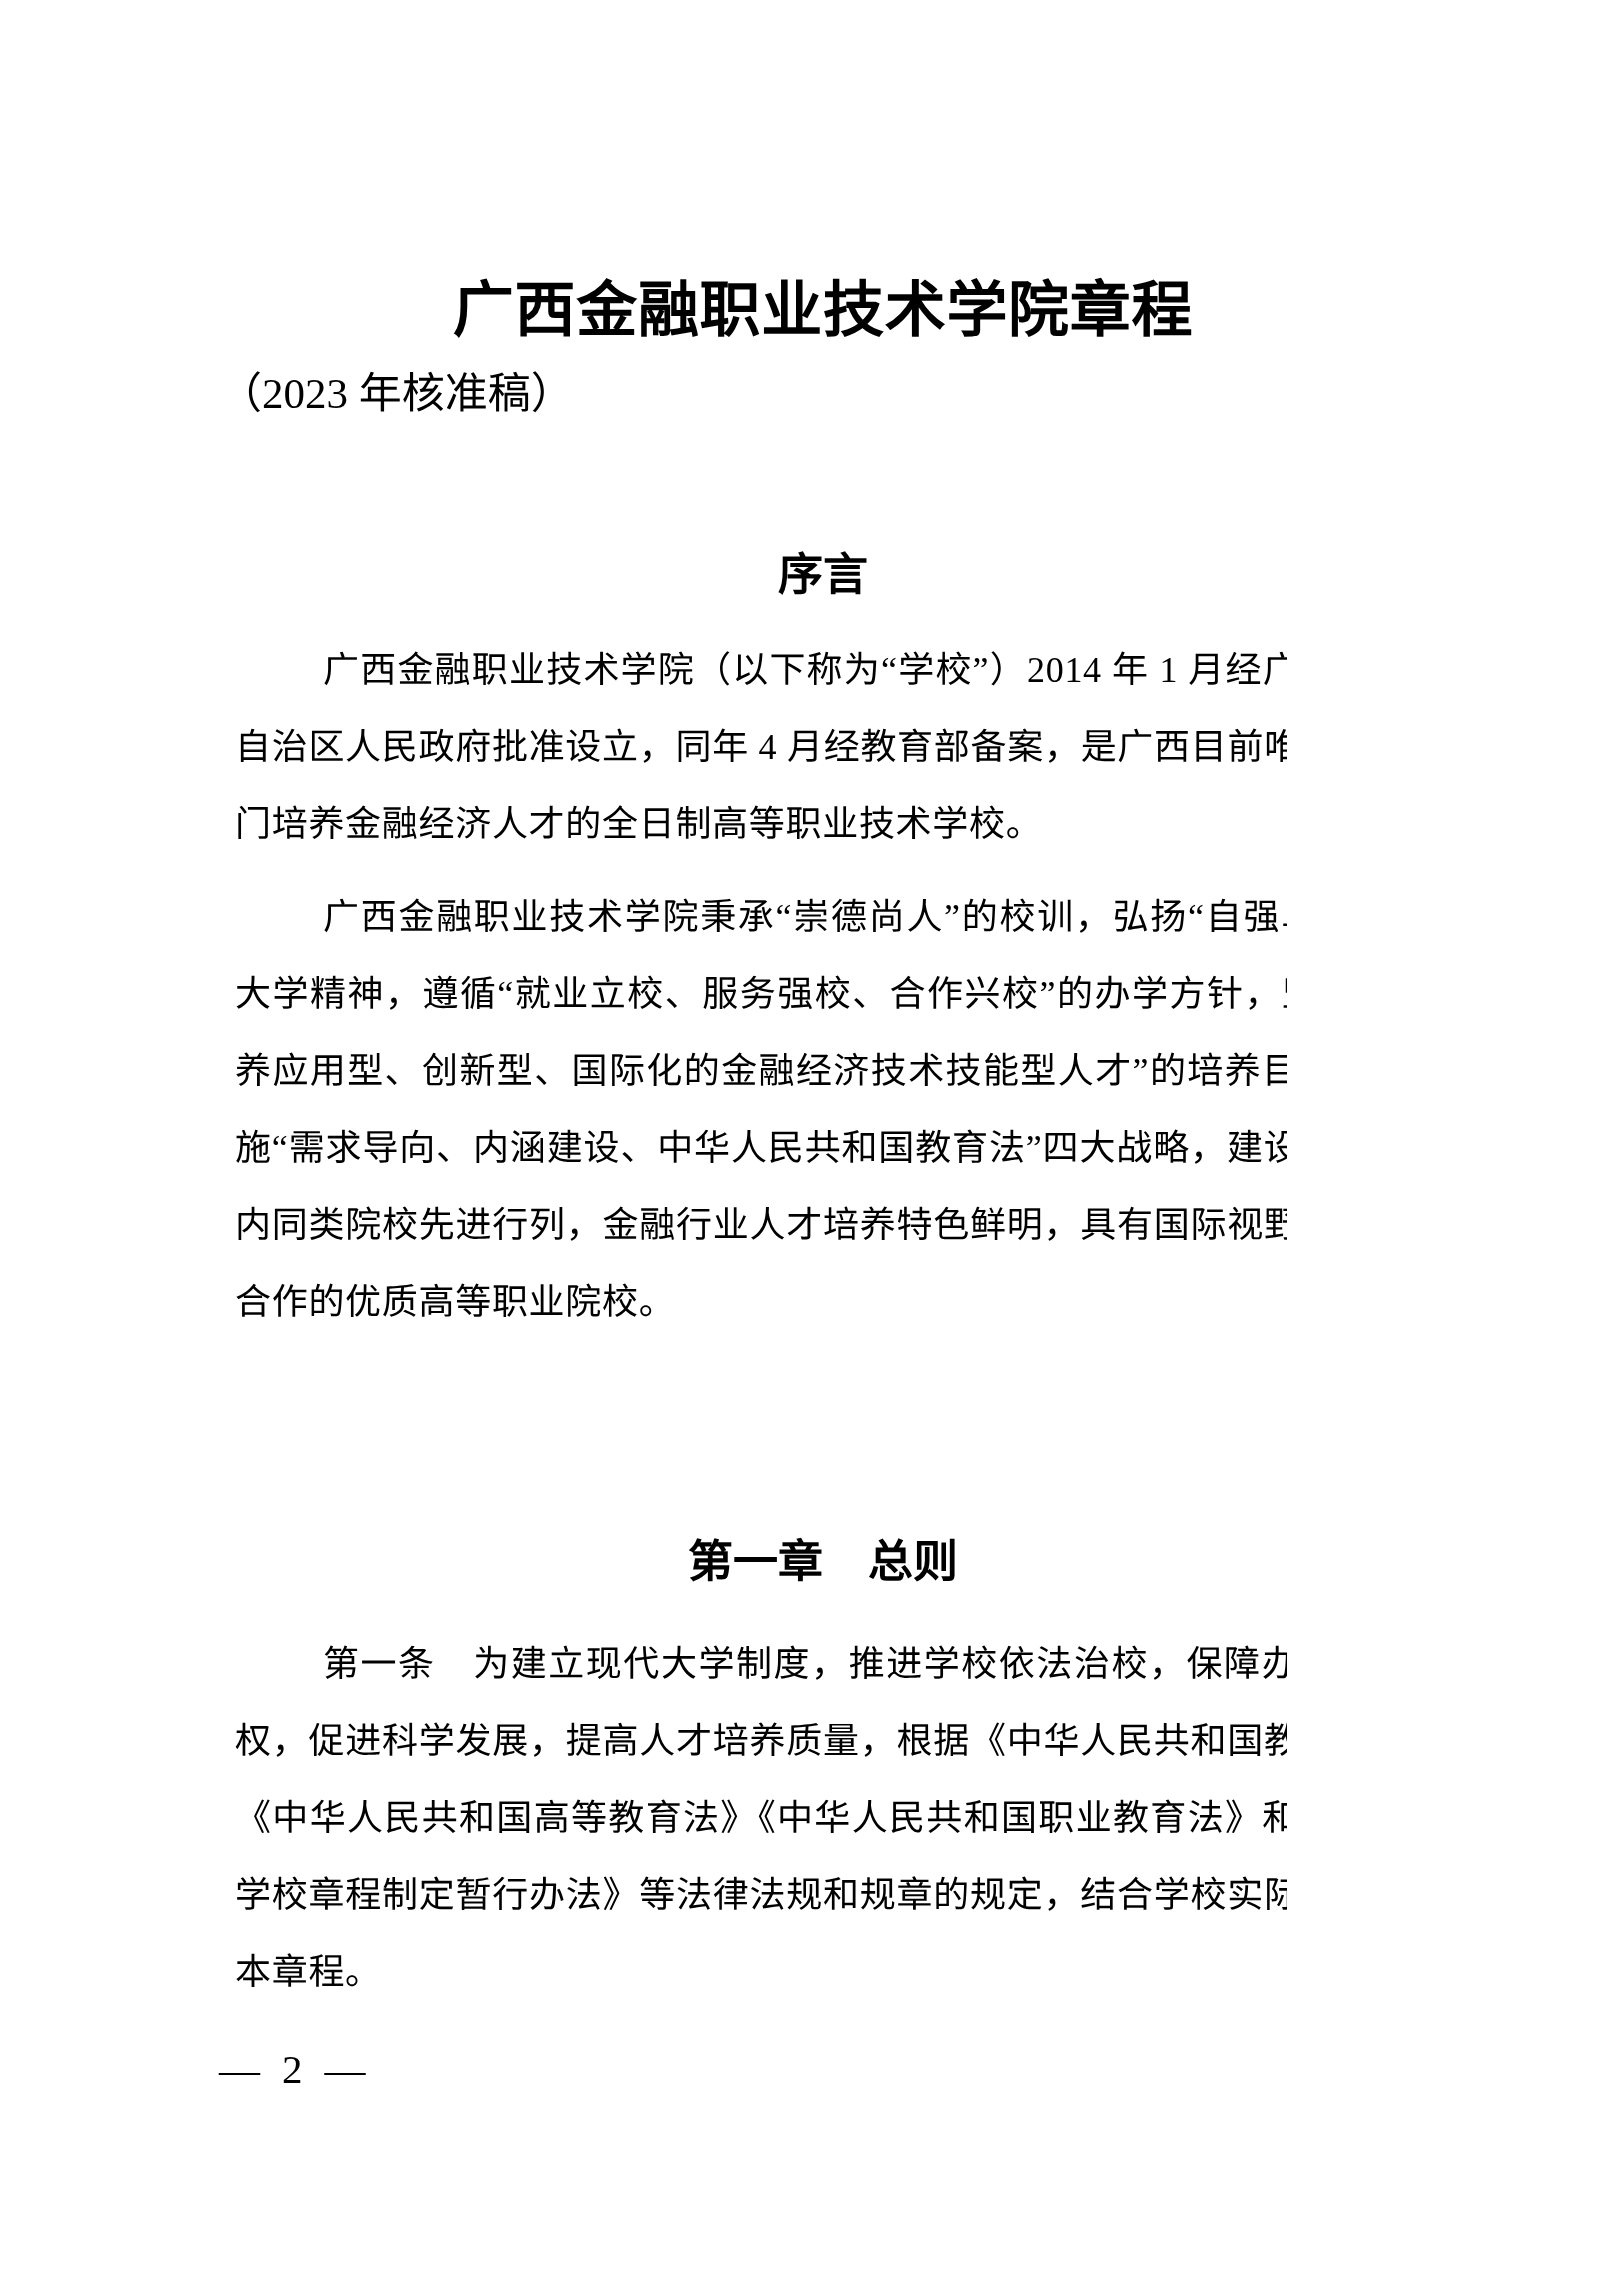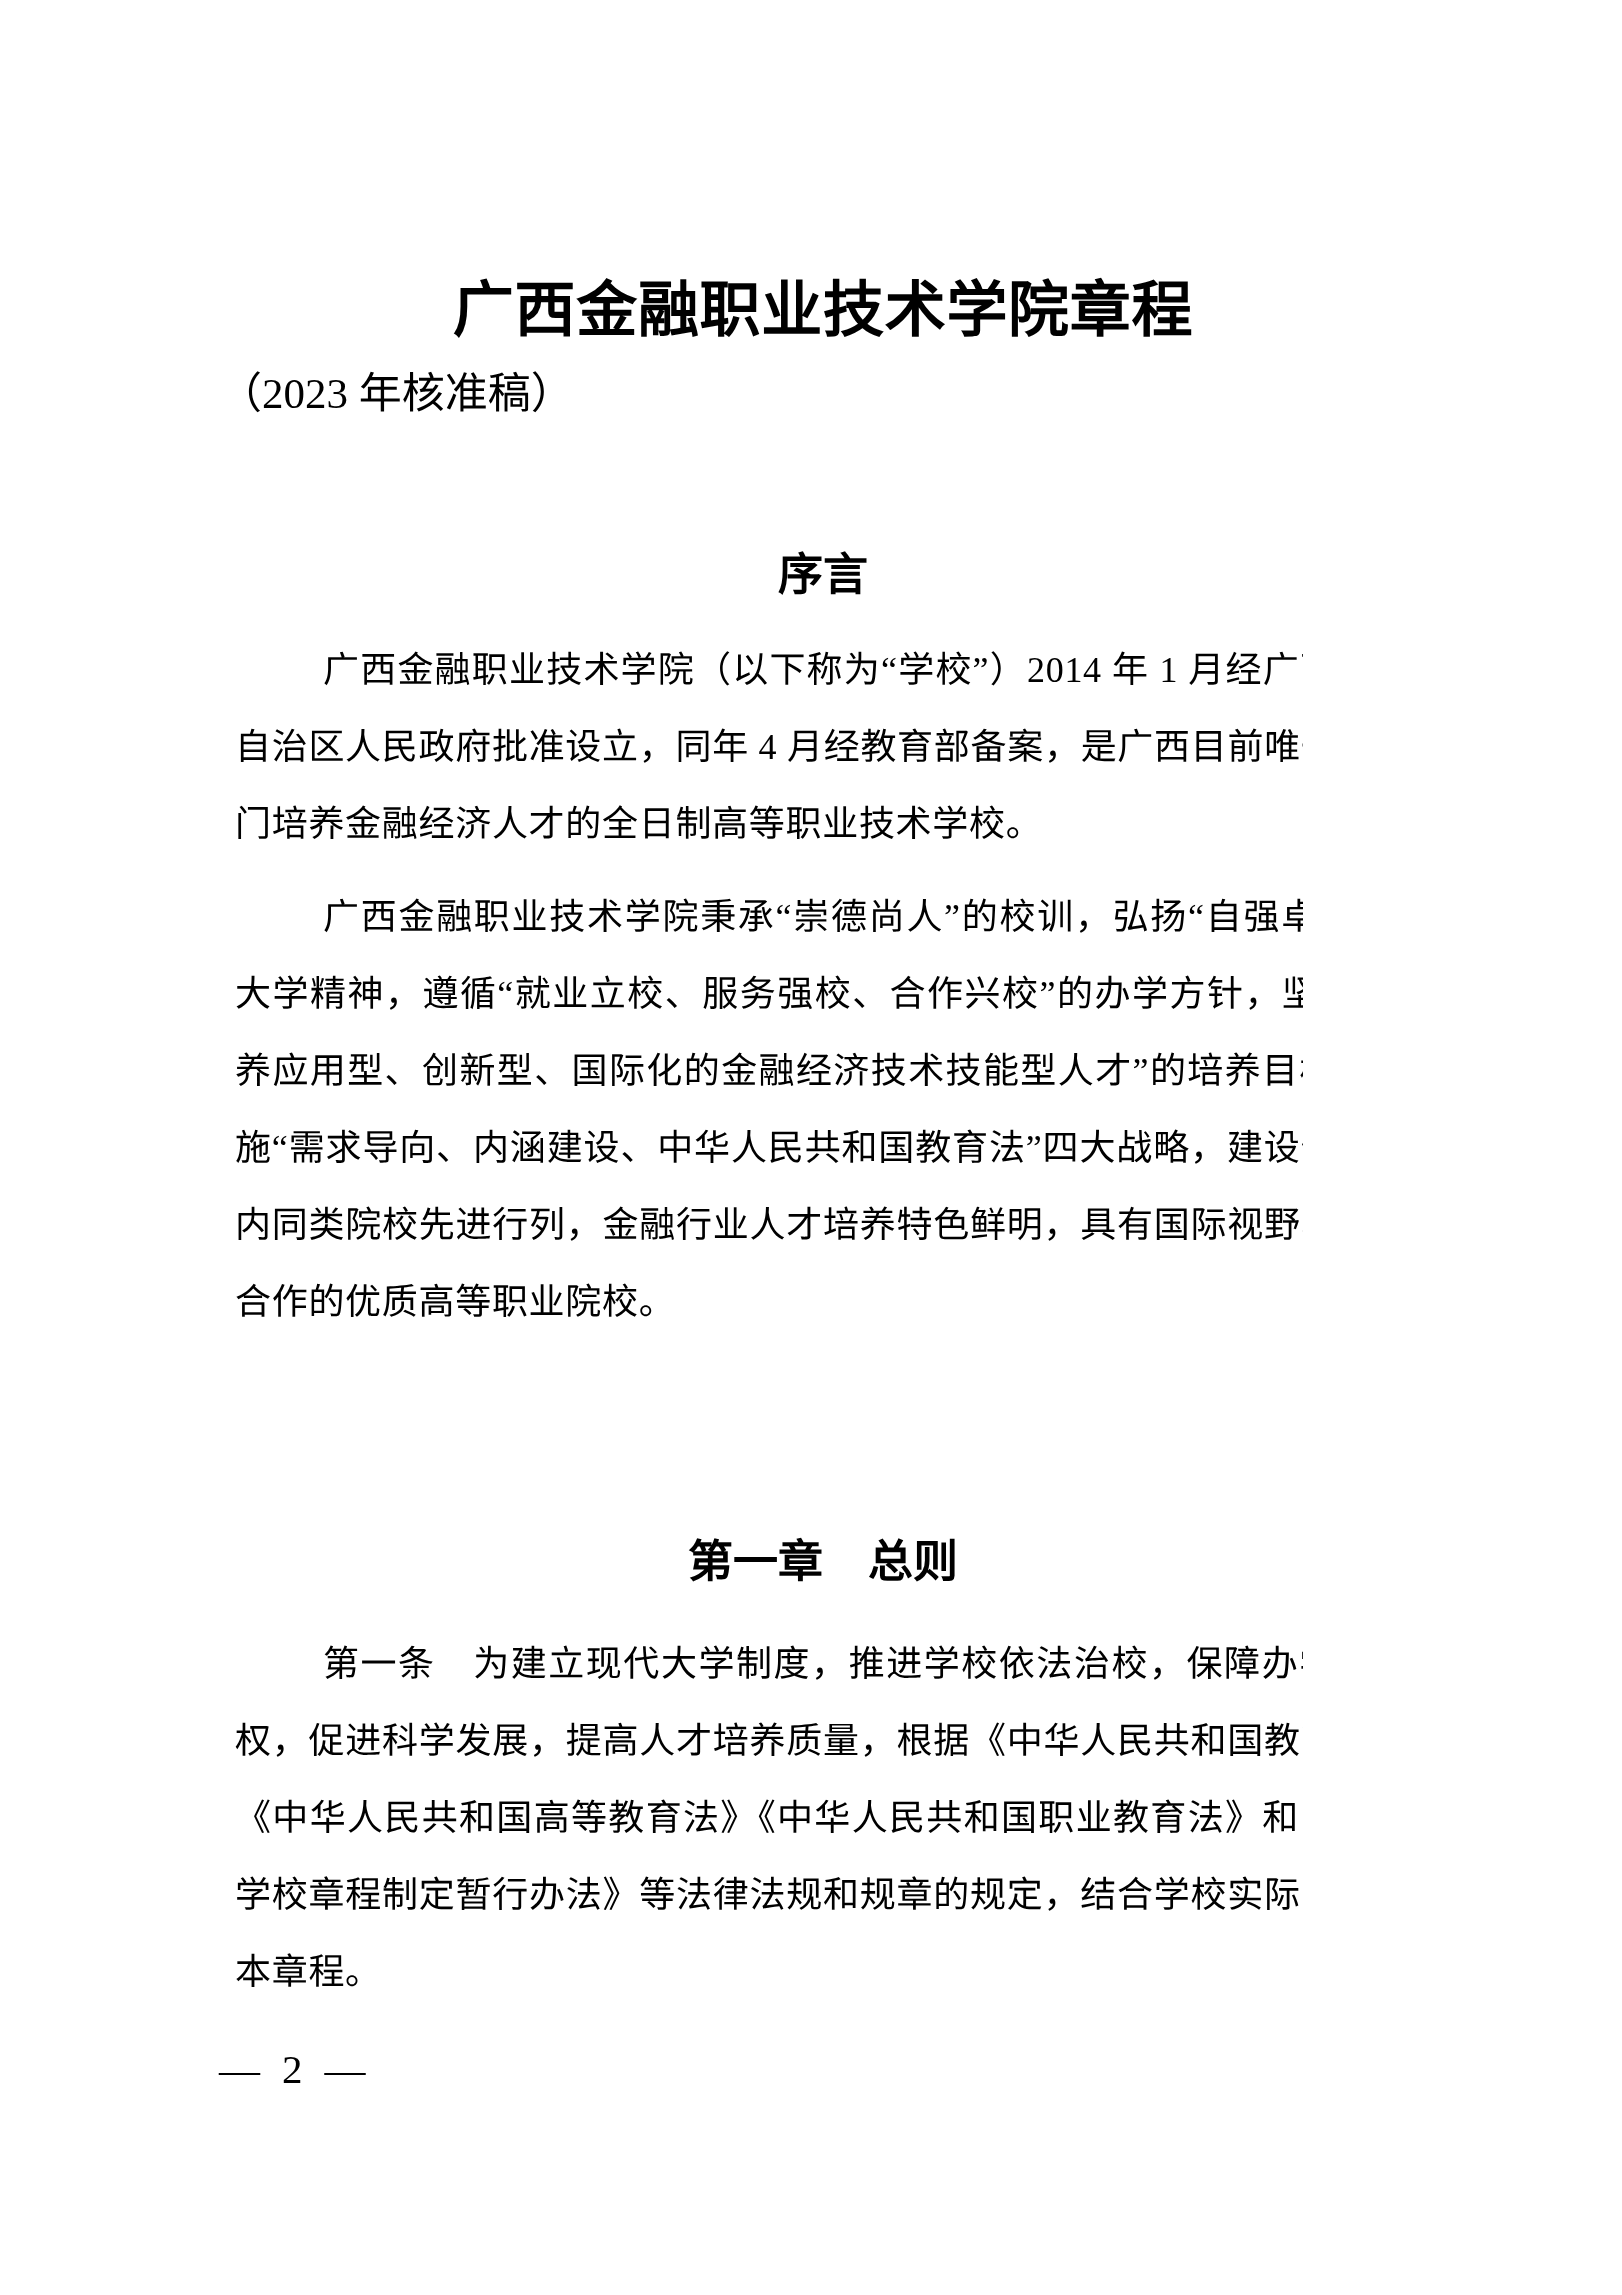--- a/index.html
+++ b/index.html
@@ -8,21 +8,20 @@
     background: #ffffff;
   }
 
   .page {
     position: relative;
     width: 1287px;
     height: 2295px;
     background: #ffffff;
     color: #000000;
     overflow: hidden;
-    padding-left: 16px;
   }
 
   
   .doc-title {
     position: absolute;
     left: 219px;
     top: 275px;
     width: 1208px;
     margin: 0;
     font-family: "Liberation Serif", "DejaVu Serif", serif;

